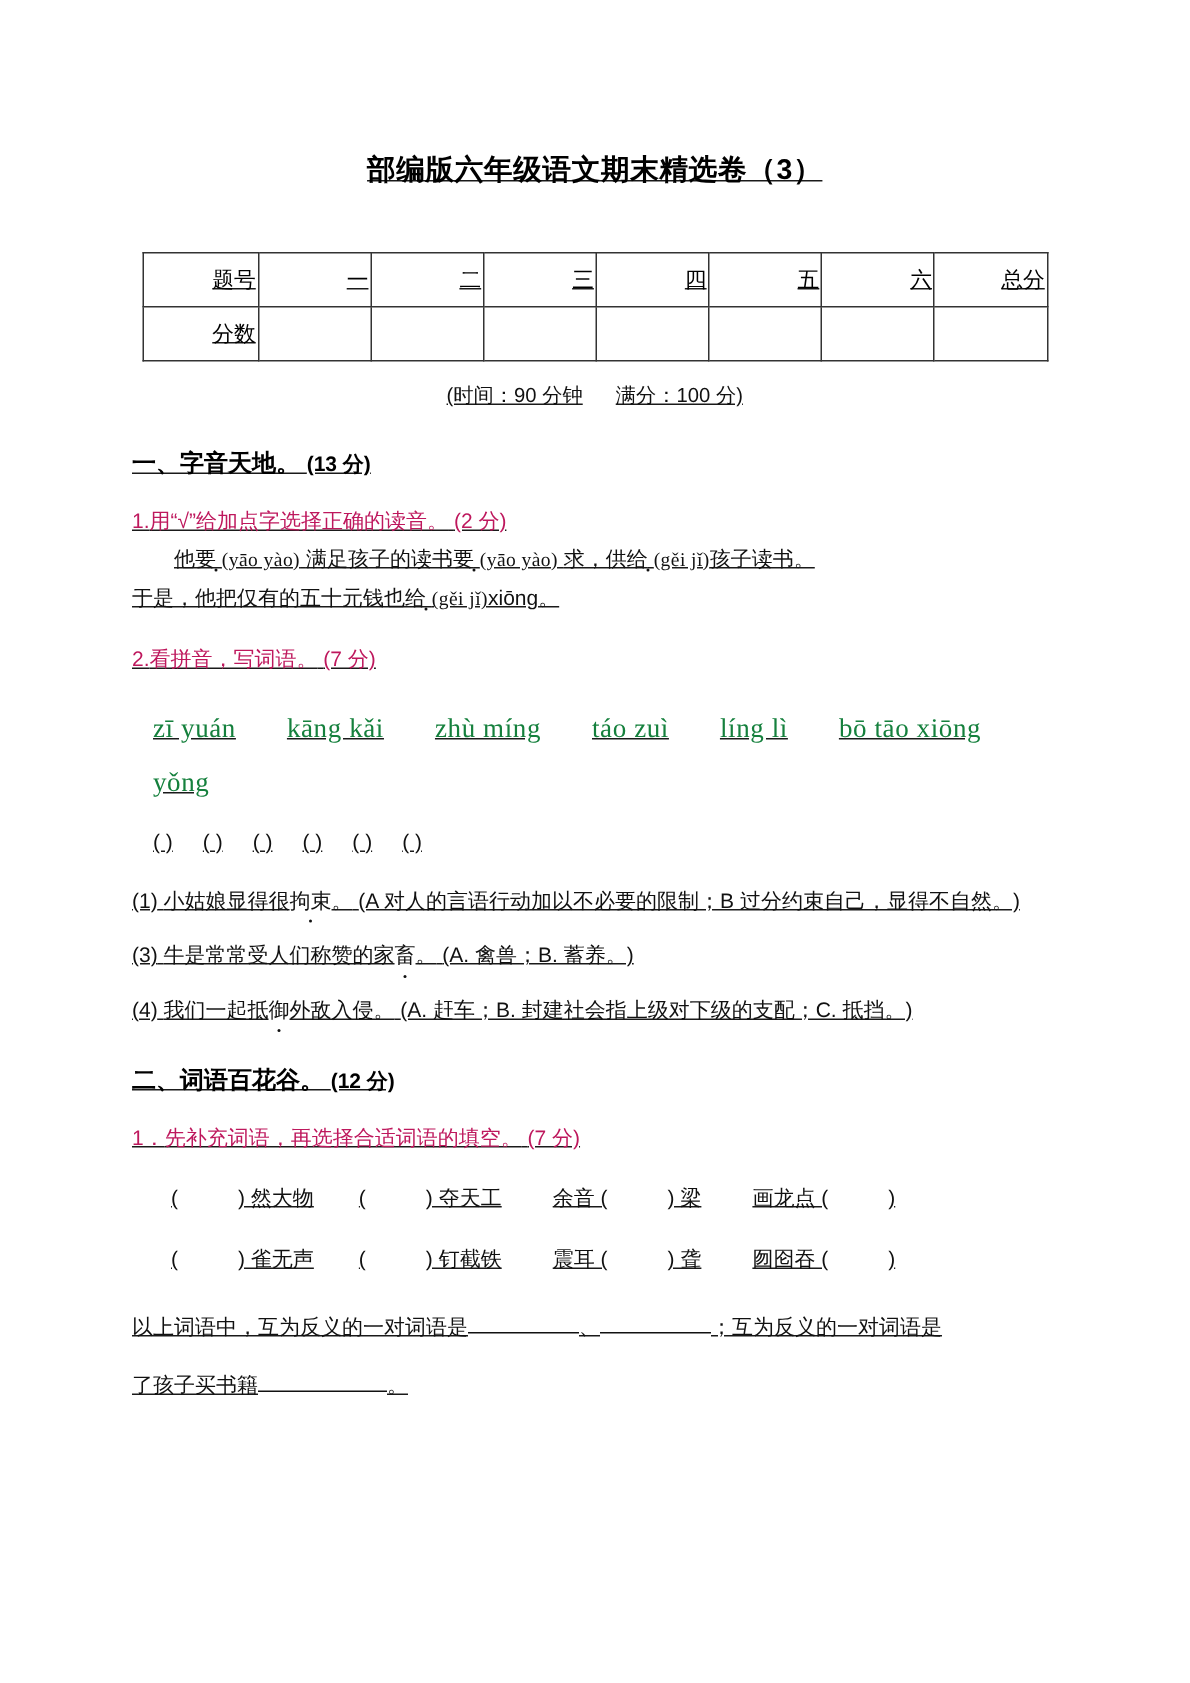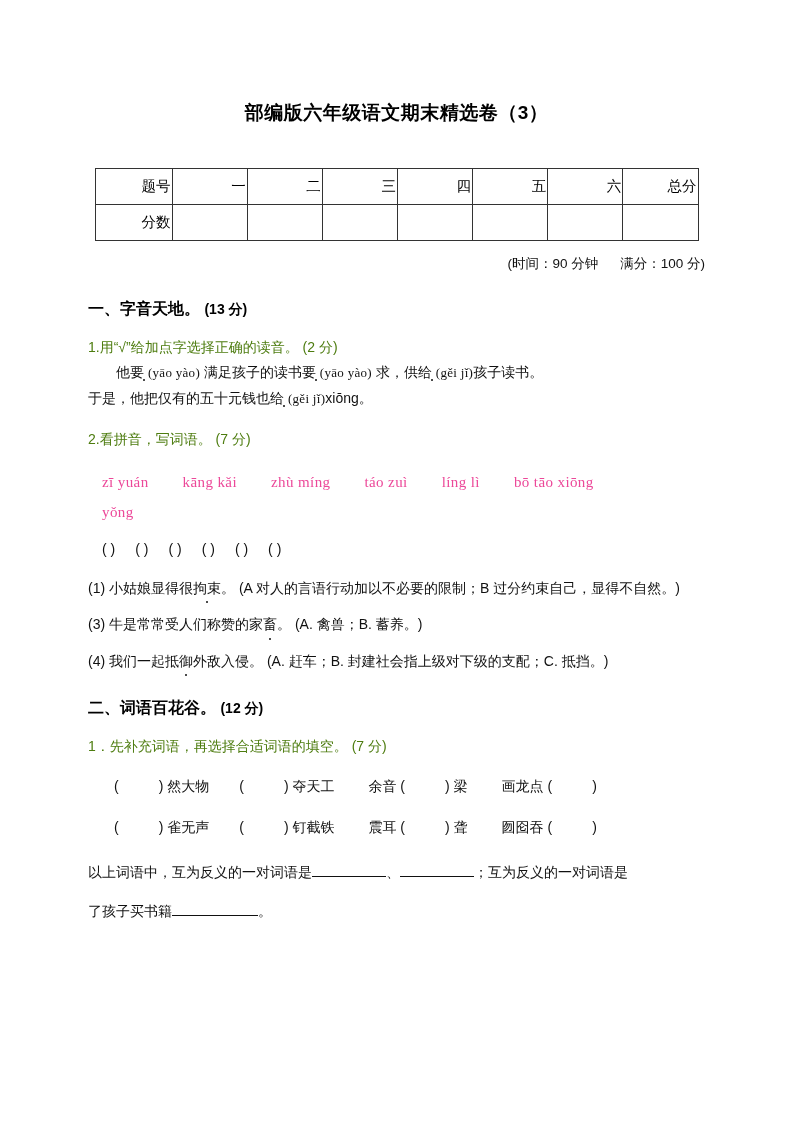--- a/index.html
+++ b/index.html
@@ -14,20 +14,21 @@
     color: #1a1a1a;
     position: relative;
     overflow: hidden;
   }
   .page {
     position: relative;
     width: 793px;
     height: 1122px;
     box-sizing: border-box;
     padding: 0 88px;
+    text-decoration: underline;
   }
 
   
   .doc-title {
     text-align: center;
     font-size: 19px;
     font-weight: bold;
     letter-spacing: 0.5px;
     padding-top: 100px;
     color: #000;
@@ -52,21 +53,21 @@
     font-size: 14.5px;
     color: #000;
   }
   table.score-table td.label-cell {
     width: 74px;
   }
   table.score-table tr td:first-child { width: 74px; }
 
   
   .time-line {
-    text-align: right;
+    text-align: center;
     font-size: 13.5px;
     margin-top: 14px;
     color: #111;
   }
   .time-line .gap { display: inline-block; width: 22px; }
 
   
   .section-head {
     font-size: 16px;
     font-weight: bold;
@@ -76,21 +77,21 @@
   .section-head .pts {
     font-weight: bold;
     font-size: 14px;
   }
 
   
   .q {
     font-size: 14px;
     margin-top: 17px;
     line-height: 1.55;
-    color: #4d7c0f;
+    color: #be185d;
   }
   .q-indent {
     text-indent: 28px;
   }
   .q-line {
     font-size: 14px;
     line-height: 1.9;
     color: #111;
   }
   .sub-q {
@@ -99,25 +100,25 @@
     line-height: 1.6;
     color: #111;
   }
   .serif-py {
     font-family: "Liberation Serif", "DejaVu Serif", serif;
     font-size: 13px;
     letter-spacing: 0.3px;
   }
   .pinyin-row {
     font-family: "Liberation Serif", "DejaVu Serif", serif;
-    font-size: 15px;
+    font-size: 18px;
     margin-top: 16px;
     line-height: 2.0;
     letter-spacing: 0.4px;
-    color: #ec4899;
+    color: #15803d;
     padding-left: 14px;
   }
   .pinyin-row .sp { display: inline-block; width: 34px; }
   .paren-row {
     font-size: 14px;
     margin-top: 8px;
     padding-left: 14px;
     line-height: 2.0;
     color: #111;
   }

